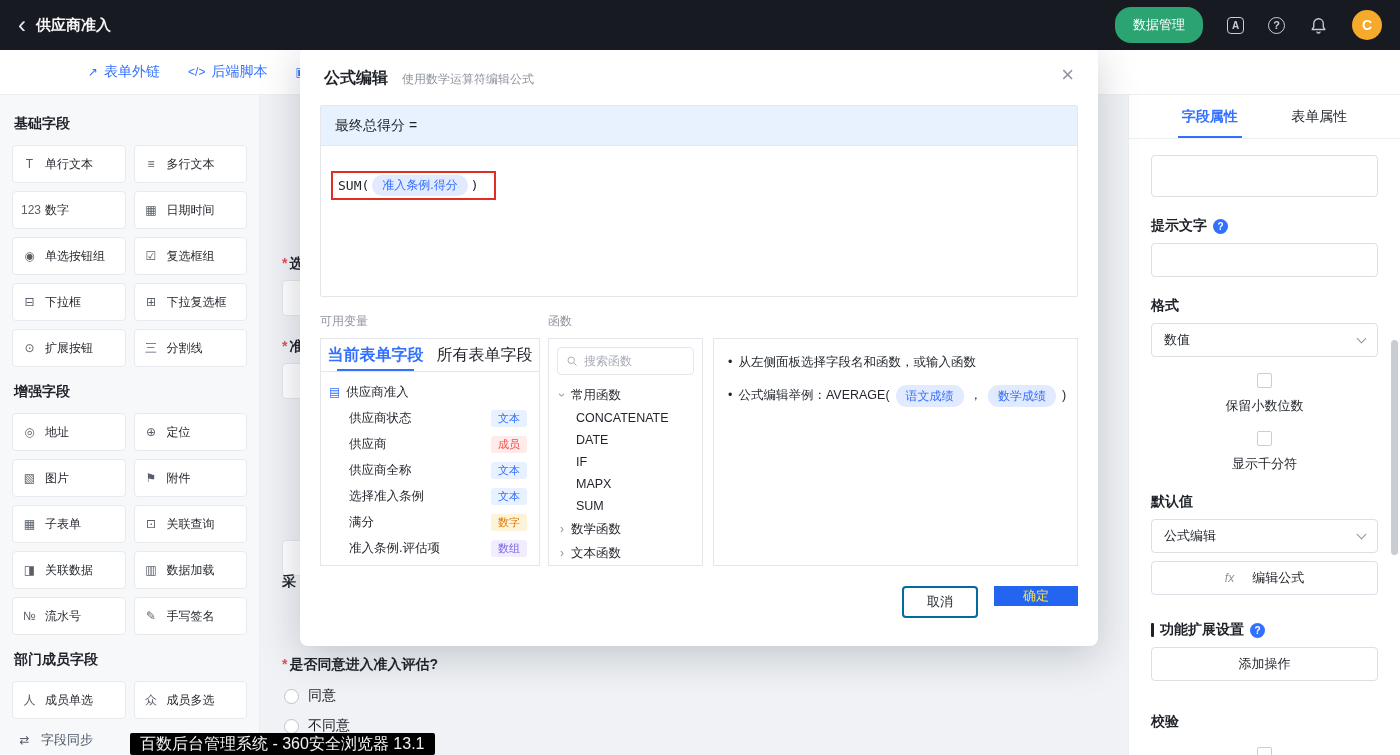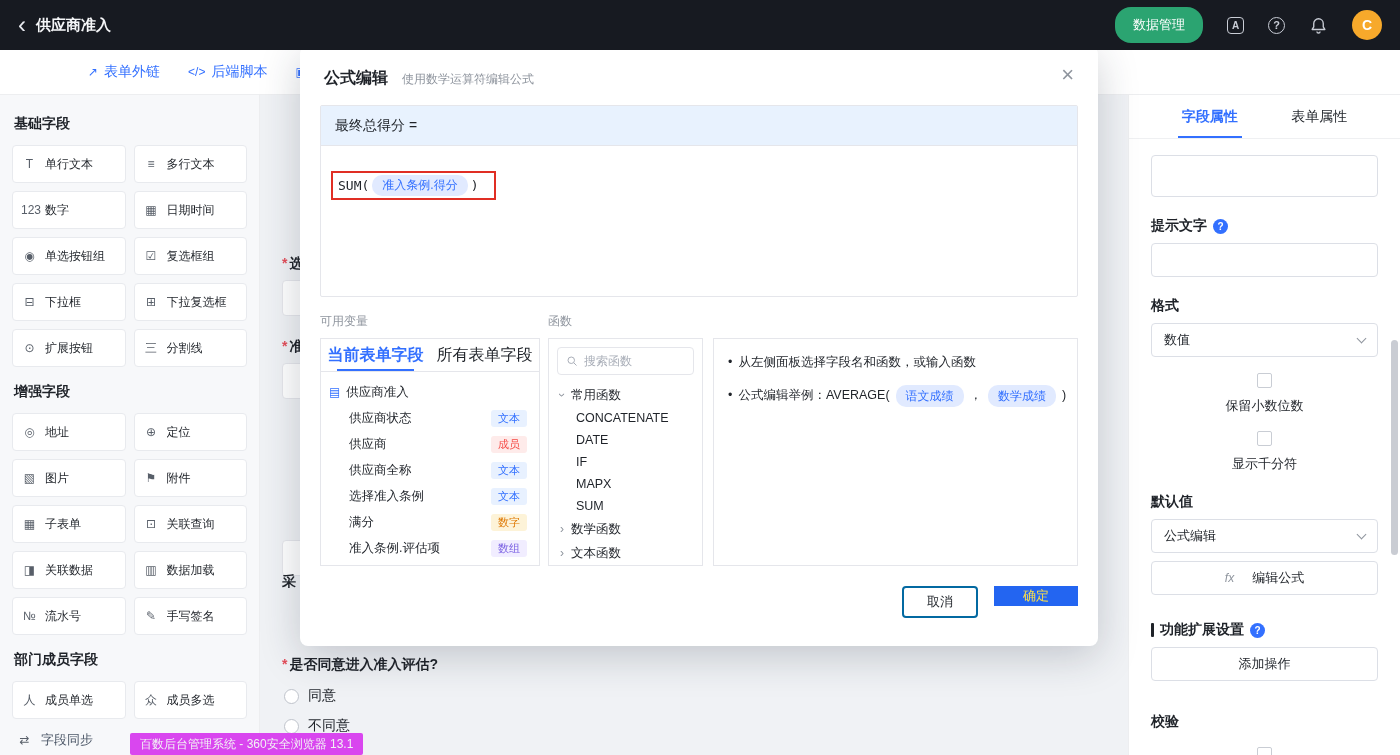--- a/index.html
+++ b/index.html
@@ -108,21 +108,21 @@
   .chk.checked .chkbox{background:#3370FF;border-color:#3370FF;}
   .pbtn{height:34px;border:1px solid #DCDFE6;border-radius:4px;margin-top:8px;display:flex;align-items:center;justify-content:center;font-size:13px;gap:18px;background:#fff;cursor:pointer;}
   .fx{color:#8F959E;font-style:italic;font-size:12px;}
   .sec-head{font-size:14px;font-weight:bold;margin-top:26px;display:flex;align-items:center;gap:6px;}
   .sec-bar{display:inline-block;width:3px;height:14px;background:#1F2329;border-radius:1px;}
   .v-label{font-size:14px;font-weight:bold;margin-top:32px;}
 
   .vscroll{position:absolute;right:2px;top:340px;width:7px;height:215px;background:#C9CCD3;border-radius:4px;z-index:40;cursor:grab;}
 
   
-  .tooltip{position:absolute;left:130px;top:733px;height:22px;background:#d946ef;color:#F2F3F5;font-size:12px;display:flex;align-items:center;padding:0 10px;border-radius:2px;z-index:50;white-space:nowrap;}
+  .tooltip{position:absolute;left:130px;top:733px;height:22px;background:#000000;color:#F2F3F5;font-size:16px;display:flex;align-items:center;padding:0 10px;border-radius:2px;z-index:50;white-space:nowrap;}
 </style>
 </head>
 <body>
 
 <div class="app">
 
   <header class="topbar">
     <span class="tb-back">‹</span>
     <span class="tb-title">供应商准入</span>
     <div class="top-right">

